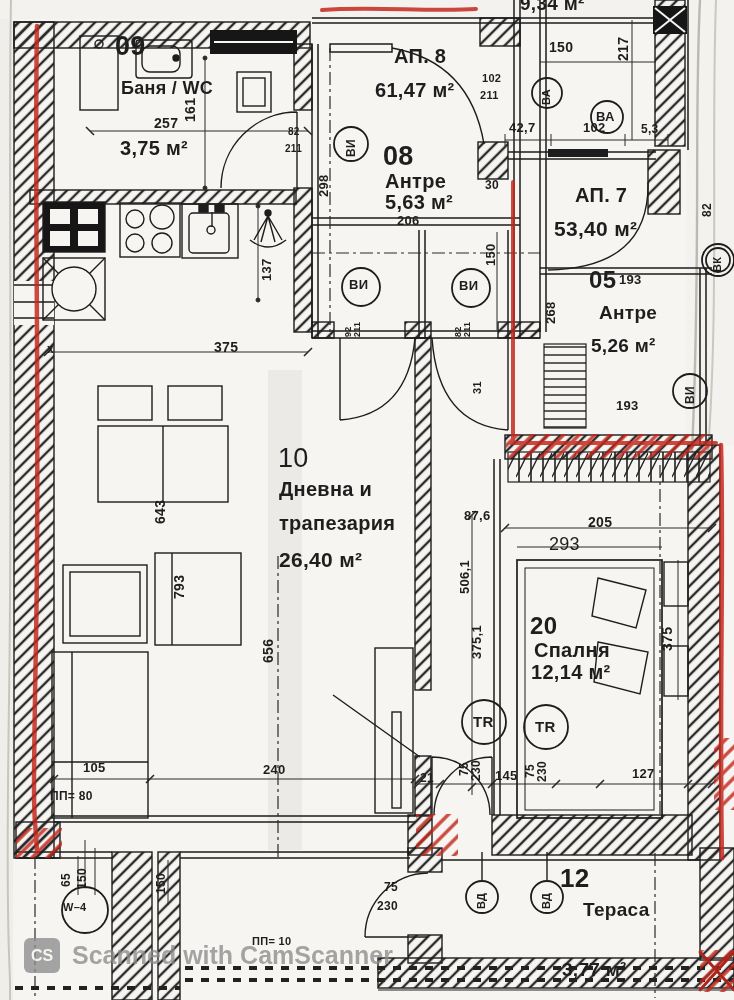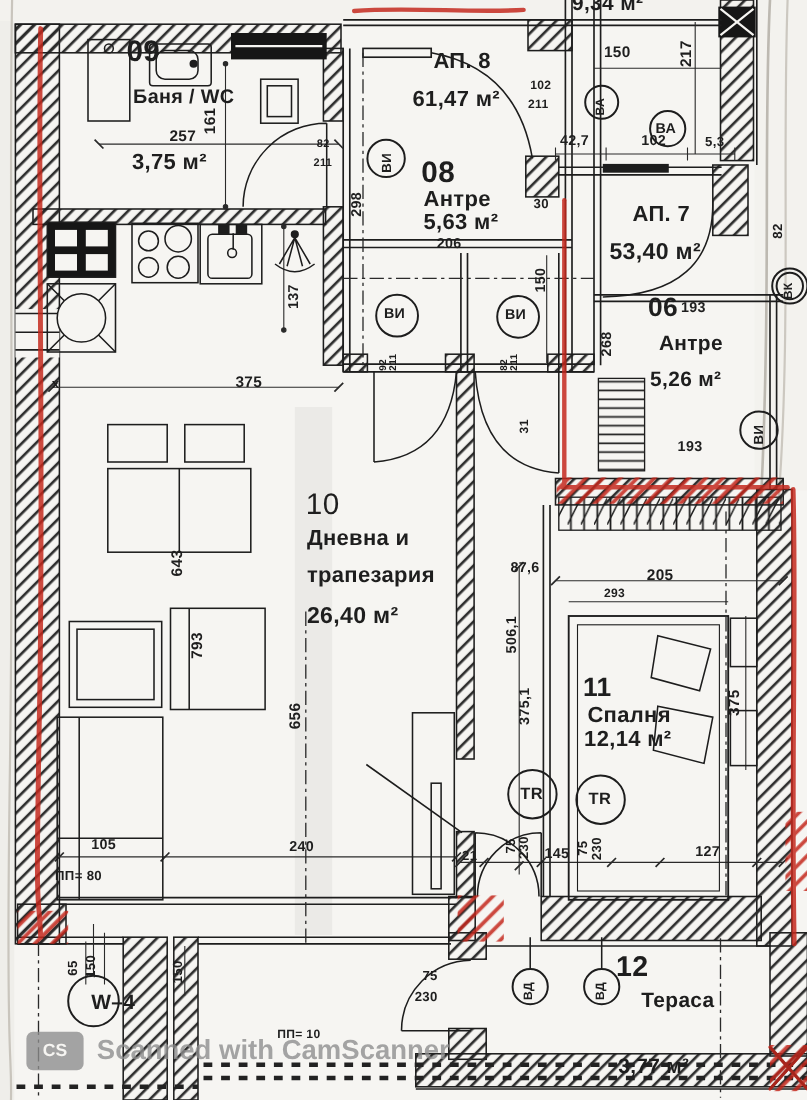--- a/index.html
+++ b/index.html
@@ -3,21 +3,21 @@
 <meta charset="utf-8">
 <style>
   html,body{margin:0;padding:0;background:#e8e7e3;}
   .stage{position:relative;width:734px;height:1000px;overflow:hidden;background:#f6f5f2;}
   .stage svg{position:absolute;left:0;top:0;}
   #labels .lbl{position:absolute;font-family:"Liberation Sans",sans-serif;color:#1e1e1e;
     white-space:nowrap;line-height:1;letter-spacing:.3px;}
   #labels .rot{transform:rotate(-90deg);transform-origin:0 0;}
   .watermark{position:absolute;left:24px;top:938px;display:flex;align-items:center;gap:12px;
     opacity:.78;z-index:6;pointer-events:none;}
-  .wm-logo{width:52px;height:35px;background:#8d8d8d;border-radius:6px;display:flex;
+  .wm-logo{width:36px;height:35px;background:#8d8d8d;border-radius:6px;display:flex;
     align-items:center;justify-content:center;font-family:"Liberation Sans",sans-serif;
     font-weight:bold;font-size:16px;color:#f6f5f2;}
   .wm-text{font-family:"Liberation Sans",sans-serif;font-size:25px;font-weight:600;color:#8d8d8d;}
 </style>
 </head>
 <body>
 
 <div class="stage">
 
 <svg width="734" height="1000" viewBox="0 0 734 1000">
@@ -263,28 +263,28 @@
       <span class="lbl" style="left: 375px; top: 80px; font-size: 20px; font-weight: 600;">61,47 м²</span>
       <span class="lbl" style="left: 575px; top: 185px; font-size: 20px; font-weight: 700; text-align: right;">АП. 7</span>
       <span class="lbl" style="left: 554px; top: 218px; font-size: 21px; font-weight: 600;">53,40 м²</span>
       <span class="lbl" style="left: 520px; top: -6px; font-size: 19px; font-weight: 600;">9,34 м²</span>
       <span class="lbl" style="left: 115px; top: 33px; font-size: 27px; font-weight: 700;">09</span>
       <span class="lbl" style="left: 121px; top: 79px; font-size: 18px; font-weight: 600;">Баня / WC</span>
       <span class="lbl" style="left: 120px; top: 138px; font-size: 20px; font-weight: 600;">3,75 м²</span>
       <span class="lbl" style="left: 383px; top: 143px; font-size: 27px; font-weight: 700;">08</span>
       <span class="lbl" style="left: 385px; top: 171px; font-size: 20px; font-weight: 600;">Антре</span>
       <span class="lbl" style="left: 385px; top: 192px; font-size: 20px; font-weight: 600;">5,63 м²</span>
-      <span class="lbl" style="left: 589px; top: 268px; font-size: 24px; font-weight: 700;">06</span>
+      <span class="lbl" style="left: 589px; top: 268px; font-size: 24px; font-weight: 700;">05</span>
       <span class="lbl" style="left: 599px; top: 303px; font-size: 19px; font-weight: 600;">Антре</span>
       <span class="lbl" style="left: 591px; top: 336px; font-size: 19px; font-weight: 600;">5,26 м²</span>
       <span class="lbl" style="left: 278px; top: 445px; font-size: 27px; font-weight: 400;">10</span>
       <span class="lbl" style="left: 279px; top: 479px; font-size: 20px; font-weight: 600;">Дневна и</span>
       <span class="lbl" style="left: 279px; top: 513px; font-size: 20px; font-weight: 600;">трапезария</span>
       <span class="lbl" style="left: 279px; top: 549px; font-size: 21px; font-weight: 600;">26,40 м²</span>
-      <span class="lbl" style="left: 530px; top: 614px; font-size: 24px; font-weight: 700;">11</span>
+      <span class="lbl" style="left: 530px; top: 614px; font-size: 24px; font-weight: 700;">20</span>
       <span class="lbl" style="left: 534px; top: 640px; font-size: 20px; font-weight: 600;">Спалня</span>
       <span class="lbl" style="left: 531px; top: 662px; font-size: 20px; font-weight: 600;">12,14 м²</span>
       <span class="lbl" style="left: 560px; top: 865px; font-size: 26px; font-weight: 700;">12</span>
       <span class="lbl" style="left: 583px; top: 900px; font-size: 19px; font-weight: 600;">Тераса</span>
       <span class="lbl" style="left: 562px; top: 934px; font-size: 19px; font-weight: 600; margin-top: 26px;">3,77 м²</span>
       <span class="lbl rot" style="left: 183px; top: 122px; font-size: 14px; font-weight: 600;">161</span>
       <span class="lbl" style="left: 154px; top: 116px; font-size: 14px; font-weight: 600;">257</span>
       <span class="lbl" style="left: 288px; top: 127px; font-size: 10px; font-weight: 600;">82</span>
       <span class="lbl" style="left: 285px; top: 144px; font-size: 10px; font-weight: 600;">211</span>
       <span class="lbl rot" style="left: 317px; top: 197px; font-size: 13px; font-weight: 600;">298</span>
@@ -307,21 +307,21 @@
       <span class="lbl rot" style="left: 344px; top: 337px; font-size: 9px; font-weight: 600;">92</span>
       <span class="lbl rot" style="left: 353px; top: 337px; font-size: 9px; font-weight: 600;">211</span>
       <span class="lbl rot" style="left: 454px; top: 337px; font-size: 9px; font-weight: 600;">82</span>
       <span class="lbl rot" style="left: 463px; top: 337px; font-size: 9px; font-weight: 600;">211</span>
       <span class="lbl rot" style="left: 472px; top: 394px; font-size: 11px; font-weight: 600;">31</span>
       <span class="lbl rot" style="left: 153px; top: 524px; font-size: 14px; font-weight: 600;">643</span>
       <span class="lbl rot" style="left: 172px; top: 599px; font-size: 14px; font-weight: 600;">793</span>
       <span class="lbl rot" style="left: 261px; top: 663px; font-size: 14px; font-weight: 600;">656</span>
       <span class="lbl" style="left: 464px; top: 509px; font-size: 13px; font-weight: 600;">87,6</span>
       <span class="lbl" style="left: 588px; top: 515px; font-size: 14px; font-weight: 600;">205</span>
-      <span class="lbl" style="left: 549px; top: 535px; font-size: 11px; font-weight: 700;">293</span>
+      <span class="lbl" style="left: 549px; top: 535px; font-size: 18px; font-weight: 400;">293</span>
       <span class="lbl rot" style="left: 458px; top: 594px; font-size: 13px; font-weight: 600;">506,1</span>
       <span class="lbl rot" style="left: 470px; top: 659px; font-size: 13px; font-weight: 600;">375,1</span>
       <span class="lbl rot" style="left: 660px; top: 651px; font-size: 14px; font-weight: 600;">375</span>
       <span class="lbl" style="left: 83px; top: 761px; font-size: 13px; font-weight: 600; text-align: center;">105</span>
       <span class="lbl" style="left: 263px; top: 763px; font-size: 13px; font-weight: 600;">240</span>
       <span class="lbl" style="left: 420px; top: 772px; font-size: 12px; font-weight: 600;">21</span>
       <span class="lbl rot" style="left: 458px; top: 776px; font-size: 12px; font-weight: 600;">75</span>
       <span class="lbl rot" style="left: 470px; top: 781px; font-size: 12px; font-weight: 600;">230</span>
       <span class="lbl" style="left: 495px; top: 769px; font-size: 13px; font-weight: 600;">145</span>
       <span class="lbl rot" style="left: 524px; top: 778px; font-size: 12px; font-weight: 600;">75</span>
@@ -339,21 +339,21 @@
       <span class="lbl" style="left: 459px; top: 279px; font-size: 13px; font-weight: 600;">ВИ</span>
       <span class="lbl rot" style="left: 345px; top: 157px; font-size: 12px; font-weight: 600;">ВИ</span>
       <span class="lbl rot" style="left: 684px; top: 404px; font-size: 12px; font-weight: 600;">ВИ</span>
       <span class="lbl rot" style="left: 541px; top: 105px; font-size: 11px; font-weight: 600;">ВА</span>
       <span class="lbl" style="left: 596px; top: 110px; font-size: 13px; font-weight: 600;">ВА</span>
       <span class="lbl rot" style="left: 712px; top: 272px; font-size: 11px; font-weight: 600;">ВК</span>
       <span class="lbl" style="left: 473px; top: 714px; font-size: 15px; font-weight: 600;">TR</span>
       <span class="lbl" style="left: 535px; top: 719px; font-size: 15px; font-weight: 600;">TR</span>
       <span class="lbl rot" style="left: 476px; top: 909px; font-size: 11px; font-weight: 600;">ВД</span>
       <span class="lbl rot" style="left: 541px; top: 909px; font-size: 11px; font-weight: 600;">ВД</span>
-      <span class="lbl" style="left: 63px; top: 902px; font-size: 19px; font-weight: 600; padding-left: 20px;">W–4</span>
+      <span class="lbl" style="left: 63px; top: 902px; font-size: 11px; font-weight: 600;">W–4</span>
     </div>
 
 <div class="watermark">
   <div class="wm-logo">
     <span>CS</span>
   </div>
   <div class="wm-text">Scanned with CamScanner</div>
 </div>
 
 </div>

